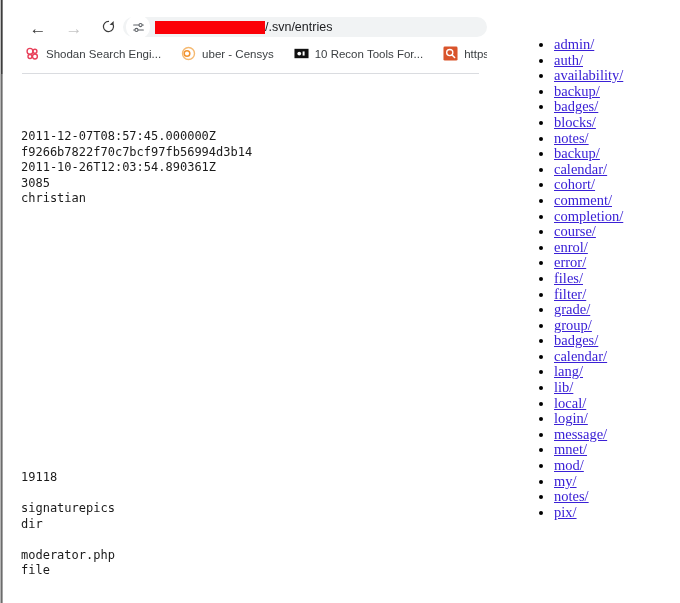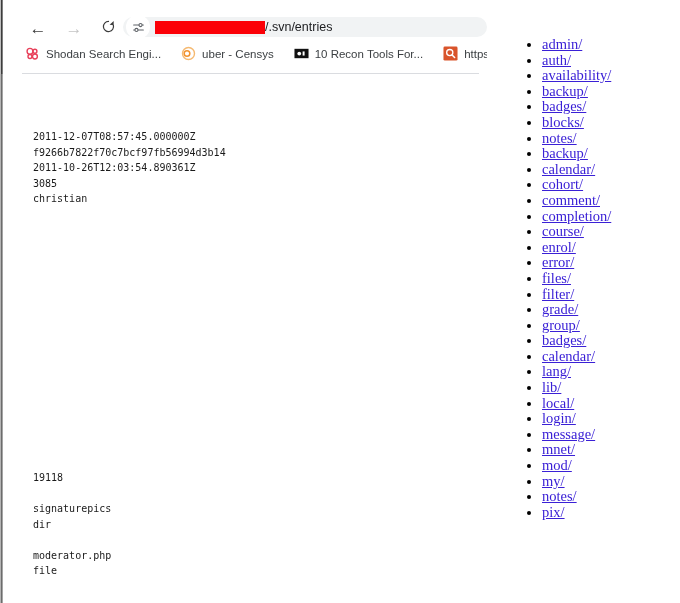--- a/index.html
+++ b/index.html
@@ -158,34 +158,34 @@
     position: absolute;
     left: 3px;
     top: 74px;
     right: 0;
     bottom: 0;
     background: #ffffff;
     overflow: hidden;
   }
   #entries-text {
     position: absolute;
-    left: 30px;
+    left: 18px;
     top: 55px;
     font-family: "DejaVu Sans Mono", "Liberation Mono", monospace;
-    font-size: 10px;
+    font-size: 12px;
     line-height: 15.5px;
     color: #1a1a1a;
     white-space: pre;
     margin: 0;
   }
 
   
   #dir-index {
     position: absolute;
-    left: 508px;
+    left: 520px;
     top: 0;
     width: 160px;
     height: 531px;
     background: #ffffff;
     overflow: hidden;
   }
   #dir-list {
     list-style: disc;
     margin: 0;
     padding: 0 0 0 34px;

